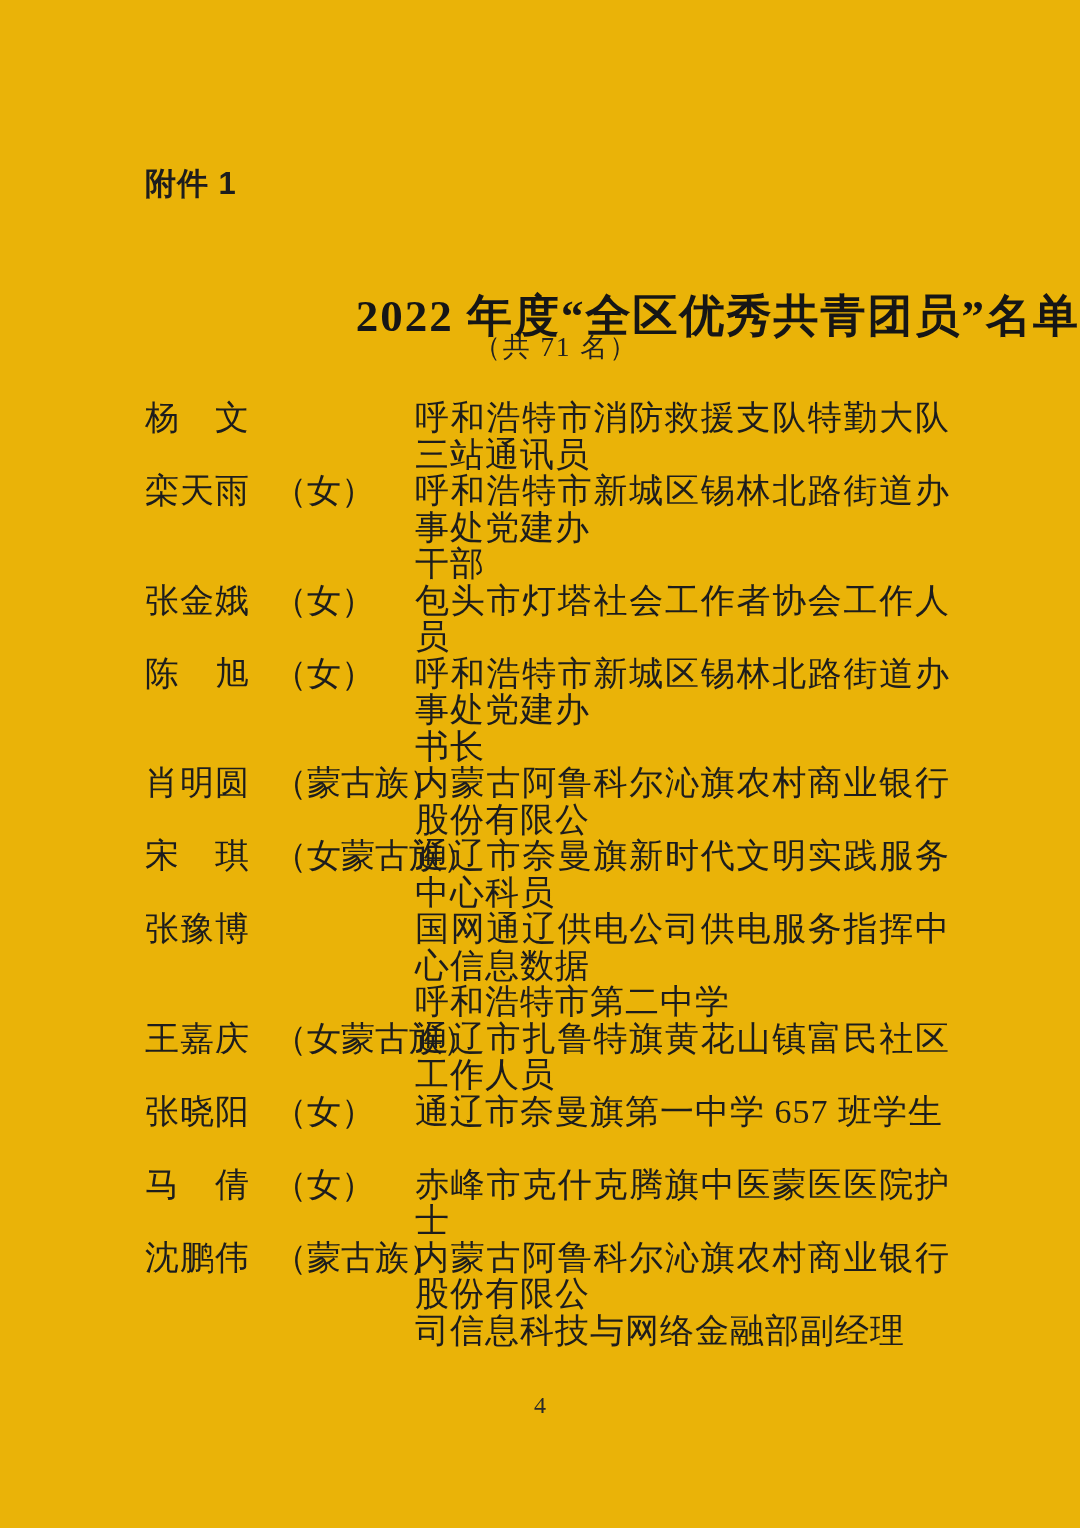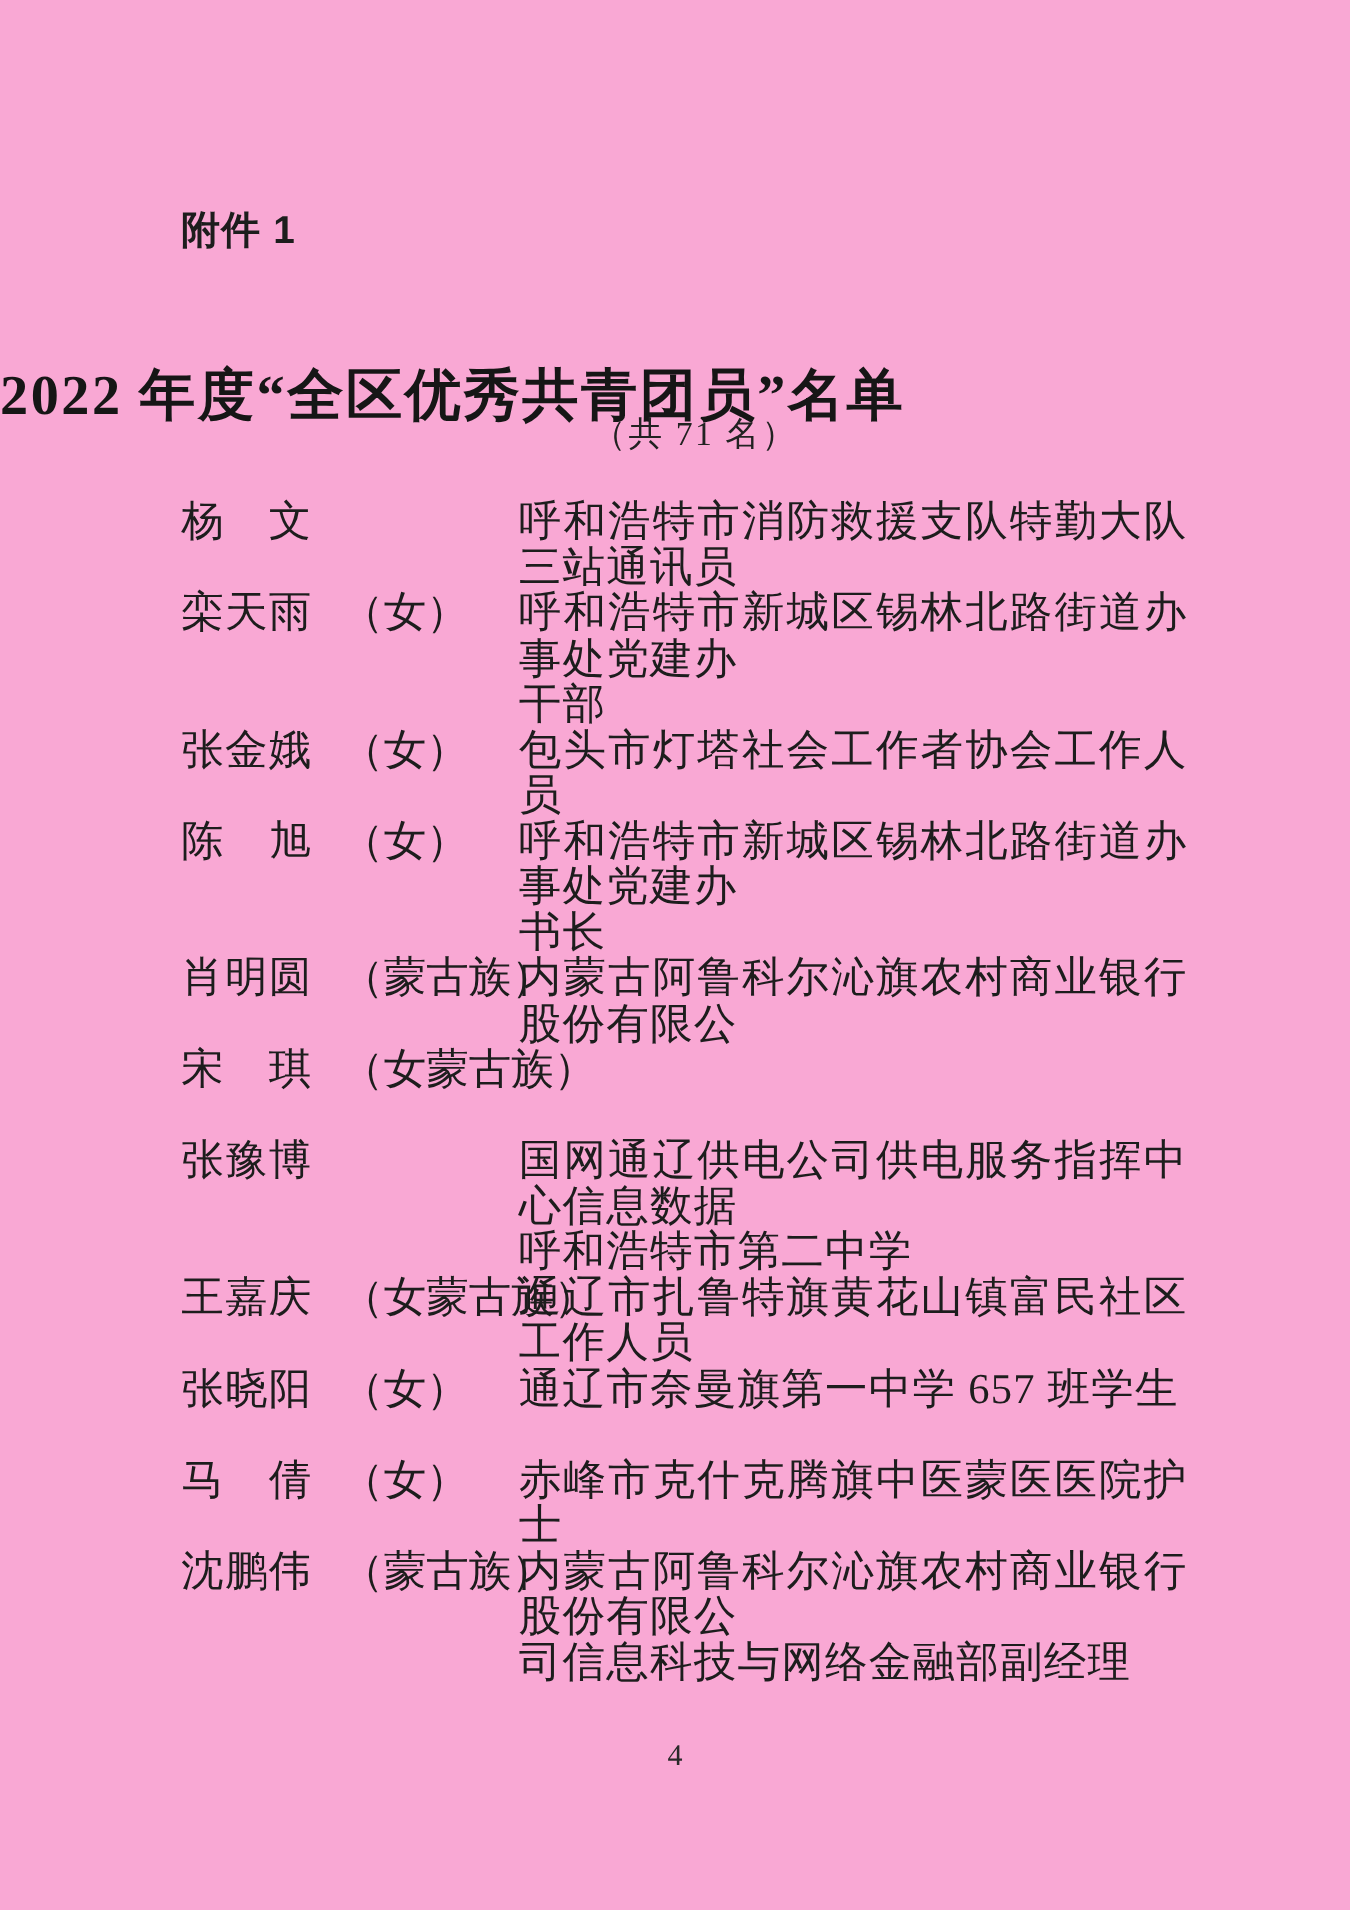--- a/index.html
+++ b/index.html
@@ -11,38 +11,38 @@
     width: 1080px;
     height: 1528px;
     position: relative;
     overflow: hidden;
     font-family: "Liberation Serif", "DejaVu Serif", serif;
     color: #1d1d1d;
   }
   .doc-page {
     position: absolute;
     inset: 0;
-    background: #f9a8d4;
+    background: #eab308;
   }
   .attachment-label {
     position: absolute;
     left: 145px;
     top: 166px;
     font-family: "Liberation Sans", "DejaVu Sans", sans-serif;
     font-weight: 700;
     font-size: 31px;
     line-height: 36px;
     letter-spacing: 1px;
   }
   .doc-title {
     position: absolute;
     left: 0;
     right: 0;
     top: 260px;
-    text-align: left;
+    text-align: right;
     font-family: "Liberation Serif", "DejaVu Serif", serif;
     font-weight: 700;
     font-size: 45px;
     line-height: 52px;
     letter-spacing: 2px;
     color: #161616;
   }
   .doc-subtitle {
     position: absolute;
     left: 0;
@@ -132,20 +132,21 @@
 书长</span>
       </div>
       <div class="entry">
         <span class="col-name">肖明圆</span>
         <span class="col-tag">（蒙古族）</span>
         <span class="col-desc">内蒙古阿鲁科尔沁旗农村商业银行股份有限公</span>
       </div>
       <div class="entry">
         <span class="col-name">宋　琪</span>
         <span class="col-tag">（女蒙古族）</span>
+        <span class="col-desc">通辽市奈曼旗新时代文明实践服务中心科员</span>
       </div>
       <div class="entry">
         <span class="col-name">张豫博</span>
         <span class="col-tag"></span>
         <span class="col-desc">国网通辽供电公司供电服务指挥中心信息数据
 呼和浩特市第二中学</span>
       </div>
       <div class="entry">
         <span class="col-name">王嘉庆</span>
         <span class="col-tag">（女蒙古族）</span>

